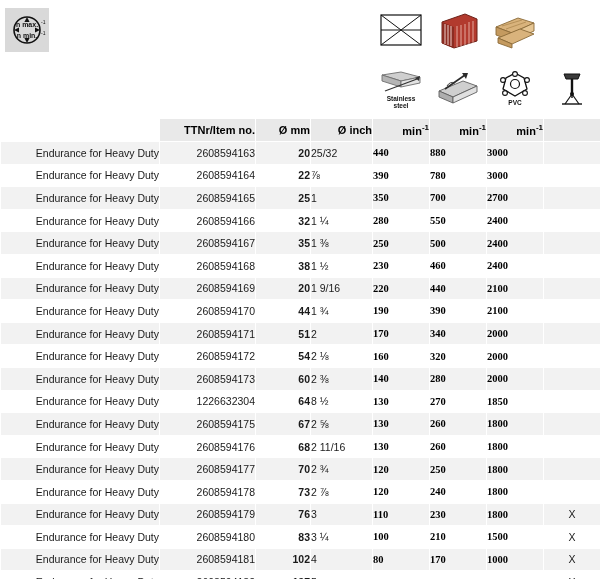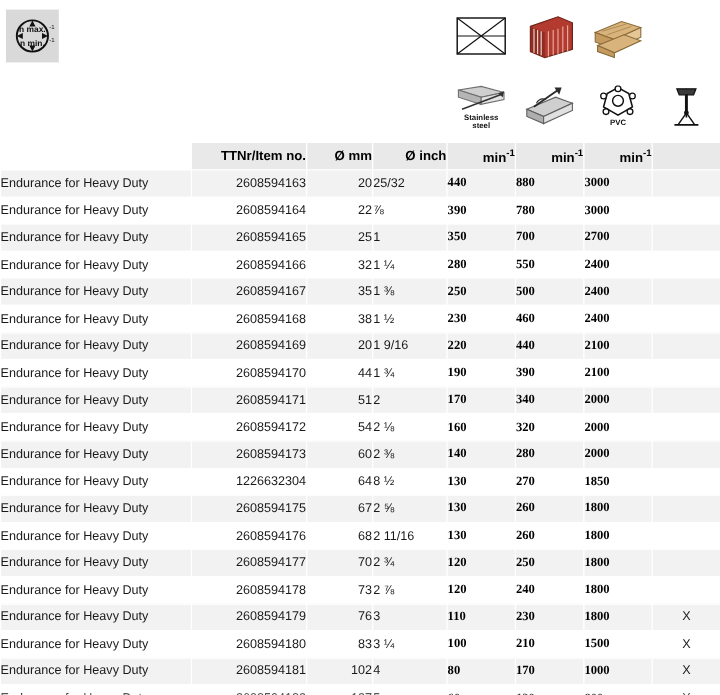--- a/index.html
+++ b/index.html
@@ -110,32 +110,33 @@
   tr.datarow td {
     height: 21.6px;
     font-size: 10.5px;
     border-bottom: 1px solid #ffffff;
     border-right: 1px solid #ffffff;
   }
   tr.datarow.odd  td { background: #f2f2f2; }
   tr.datarow.even td { background: #ffffff; }
   td.name {
     padding-left: 8px;
-    text-align: left;
+    text-align: right;
     color: #1a1a1a;
   }
   td.item {
     text-align: right;
     padding-right: 10px;
     color: #1a1a1a;
   }
   td.mm {
     text-align: right;
     padding-right: 14px;
     color: #1a1a1a;
+    font-weight: bold;
   }
   td.inch {
     padding-right: 14px;
     color: #1a1a1a;
   }
   td.val {
     padding-right: 10px;
     font-weight: bold;
     color: #000000;
     font-family: Liberation Serif, serif;

